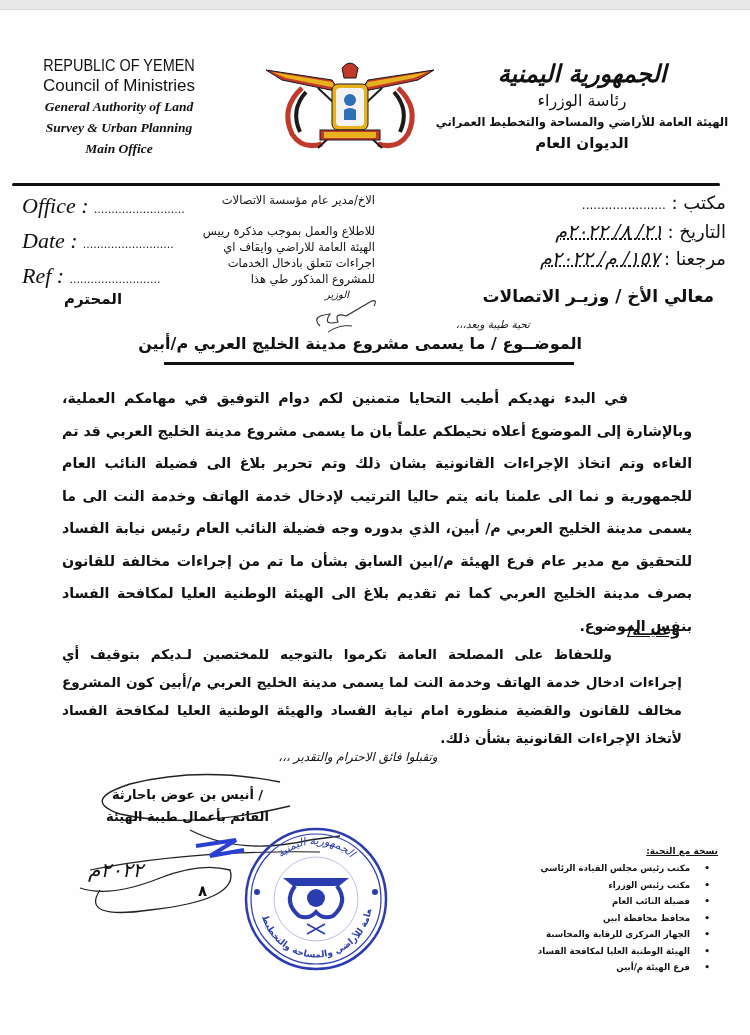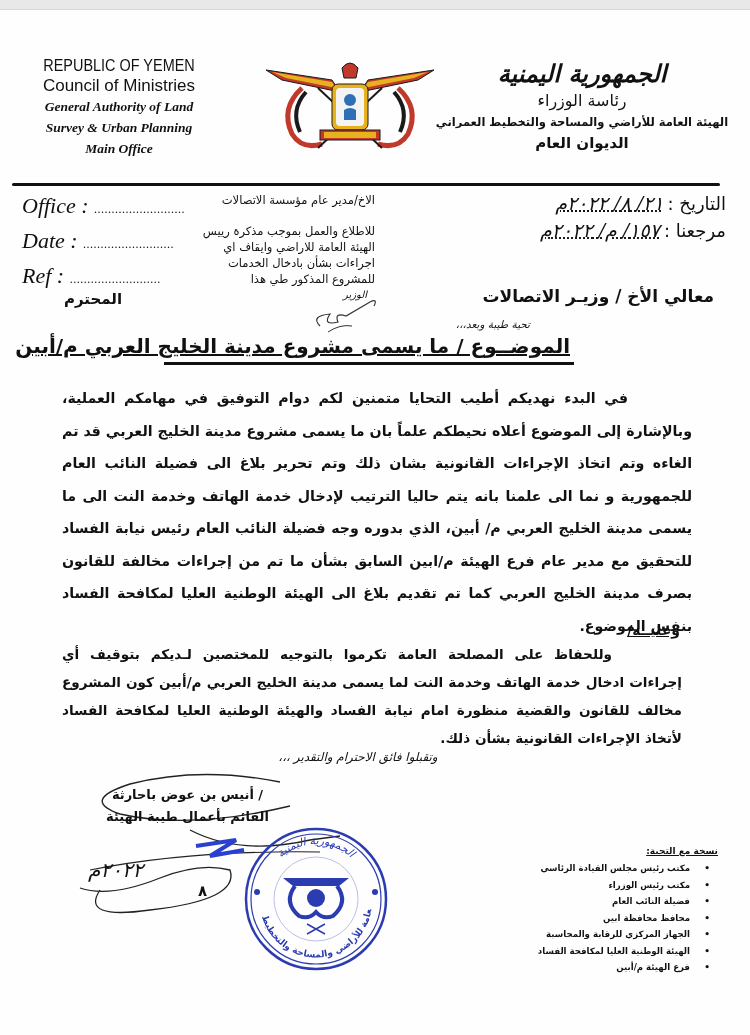--- a/index.html
+++ b/index.html
@@ -31,33 +31,33 @@
 
   
   .en-fields { position: absolute; left: 22px; top: 190px; width: 180px; }
   .en-field { font-family: Liberation Serif, serif; font-style: italic; font-size: 22px; line-height: 31px; white-space: nowrap; }
   .en-field .dots { font-size: 12px; font-style: normal; letter-spacing: 0.5px; }
   .mohtaram { position: absolute; left: 64px; top: 290px; font-size: 15px; font-weight: bold; direction: rtl; }
 
   
   .note { position: absolute; left: 190px; top: 192px; width: 185px; direction: rtl; text-align: right; font-size: 11.5px; line-height: 16px; }
   .note .first { margin-bottom: 15px; }
-  .note .sig { font-family: "DejaVu Serif", serif; font-style: italic; font-size: 10px; margin-right: 8px; }
+  .note .sig { font-family: "DejaVu Serif", serif; font-style: italic; font-size: 10px; margin-right: 26px; }
   .note-scribble { position: absolute; left: 300px; top: 296px; width: 90px; height: 40px; }
 
   
   .ar-fields { position: absolute; right: 24px; top: 190px; width: 300px; direction: rtl; text-align: right; }
   .ar-field { font-size: 18px; line-height: 26px; white-space: nowrap; }
   .ar-field .hand { font-family: "DejaVu Serif", serif; font-style: italic; font-size: 19px; text-decoration: underline dotted; margin-right: 4px; }
   .ar-field .dots { font-size: 12px; }
   .recipient { position: absolute; right: 36px; top: 286px; font-size: 17px; font-weight: bold; direction: rtl; }
   .greeting { position: absolute; right: 220px; top: 318px; font-family: "DejaVu Serif", serif; font-style: italic; font-size: 10.5px; direction: rtl; }
 
   
-  .subject { position: absolute; left: 174px; top: 334px; width: 396px; direction: rtl; text-align: center; font-size: 20px; font-weight: bold; white-space: nowrap; text-decoration: underline; }
+  .subject { position: absolute; left: 186px; top: 334px; width: 396px; direction: rtl; text-align: center; font-size: 16px; font-weight: bold; white-space: nowrap; }
   .subject-rule { position: absolute; left: 164px; top: 362px; width: 410px; height: 3px; background: #111; }
 
   
   .body1 { position: absolute; left: 62px; top: 382px; width: 630px; direction: rtl; text-align: justify; font-size: 14.2px; font-weight: bold; line-height: 32.5px; }
   .body1 p { margin: 0; }
   .body1 .indent { text-indent: 64px; }
   .alayhi { position: absolute; right: 70px; top: 622px; font-size: 14px; font-weight: bold; direction: rtl; text-decoration: underline; }
   .body2 { position: absolute; left: 62px; top: 640px; width: 620px; direction: rtl; text-align: justify; font-size: 13.6px; font-weight: bold; line-height: 28px; }
   .body2 p { margin: 0; }
   .closing { position: absolute; left: 258px; top: 750px; width: 200px; text-align: center; direction: rtl; font-family: "DejaVu Serif", serif; font-style: italic; font-size: 12px; }
@@ -125,30 +125,31 @@
   <div class="en-field"><span>Office :</span> <span class="dots">..........................</span></div>
   <div class="en-field"><span>Date :</span> <span class="dots">..........................</span></div>
   <div class="en-field"><span>Ref :</span> <span class="dots">..........................</span></div>
 </div>
 <div class="mohtaram">المحترم</div>
 
 <div class="note">
   <div class="first">الاخ/مدير عام مؤسسة الاتصالات</div>
   <div>للاطلاع والعمل بموجب مذكرة رييس</div>
   <div>الهيئة العامة للاراضي وايقاف اي</div>
-  <div>اجراءات بشأن بادخال الخدمات</div>
+  <div>اجراءات تتعلق بادخال الخدمات</div>
   <div>للمشروع المذكور طي هذا</div>
   <div class="sig">الوزير</div>
 </div>
 <svg class="note-scribble" viewBox="0 0 90 40">
   <path d="M20 30 Q10 20 30 18 Q22 30 38 26 Q34 16 46 20 L70 6 Q78 2 74 10" fill="none" stroke="#333" stroke-width="1.2"></path>
   <path d="M28 36 Q40 28 52 30" fill="none" stroke="#333" stroke-width="1"></path>
 </svg>
 
 <div class="ar-fields">
+  <div class="ar-field"><span>مكتب :</span> <span class="dots">......................</span></div>
   <div class="ar-field"><span>التاريخ :</span><span class="hand">٢١/ ٨/ ٢٠٢٢م</span></div>
   <div class="ar-field"><span>مرجعنا :</span><span class="hand">١٥٧/ م/ ٢٠٢٢م</span></div>
 </div>
 
 <div class="recipient">معالي الأخ / وزيـر الاتصالات</div>
 <div class="greeting">تحية طيبة وبعد،،،</div>
 
 <div class="subject">الموضــوع / ما يسمى مشروع مدينة الخليج العربي م/أبين</div>
 <div class="subject-rule"></div>
 

